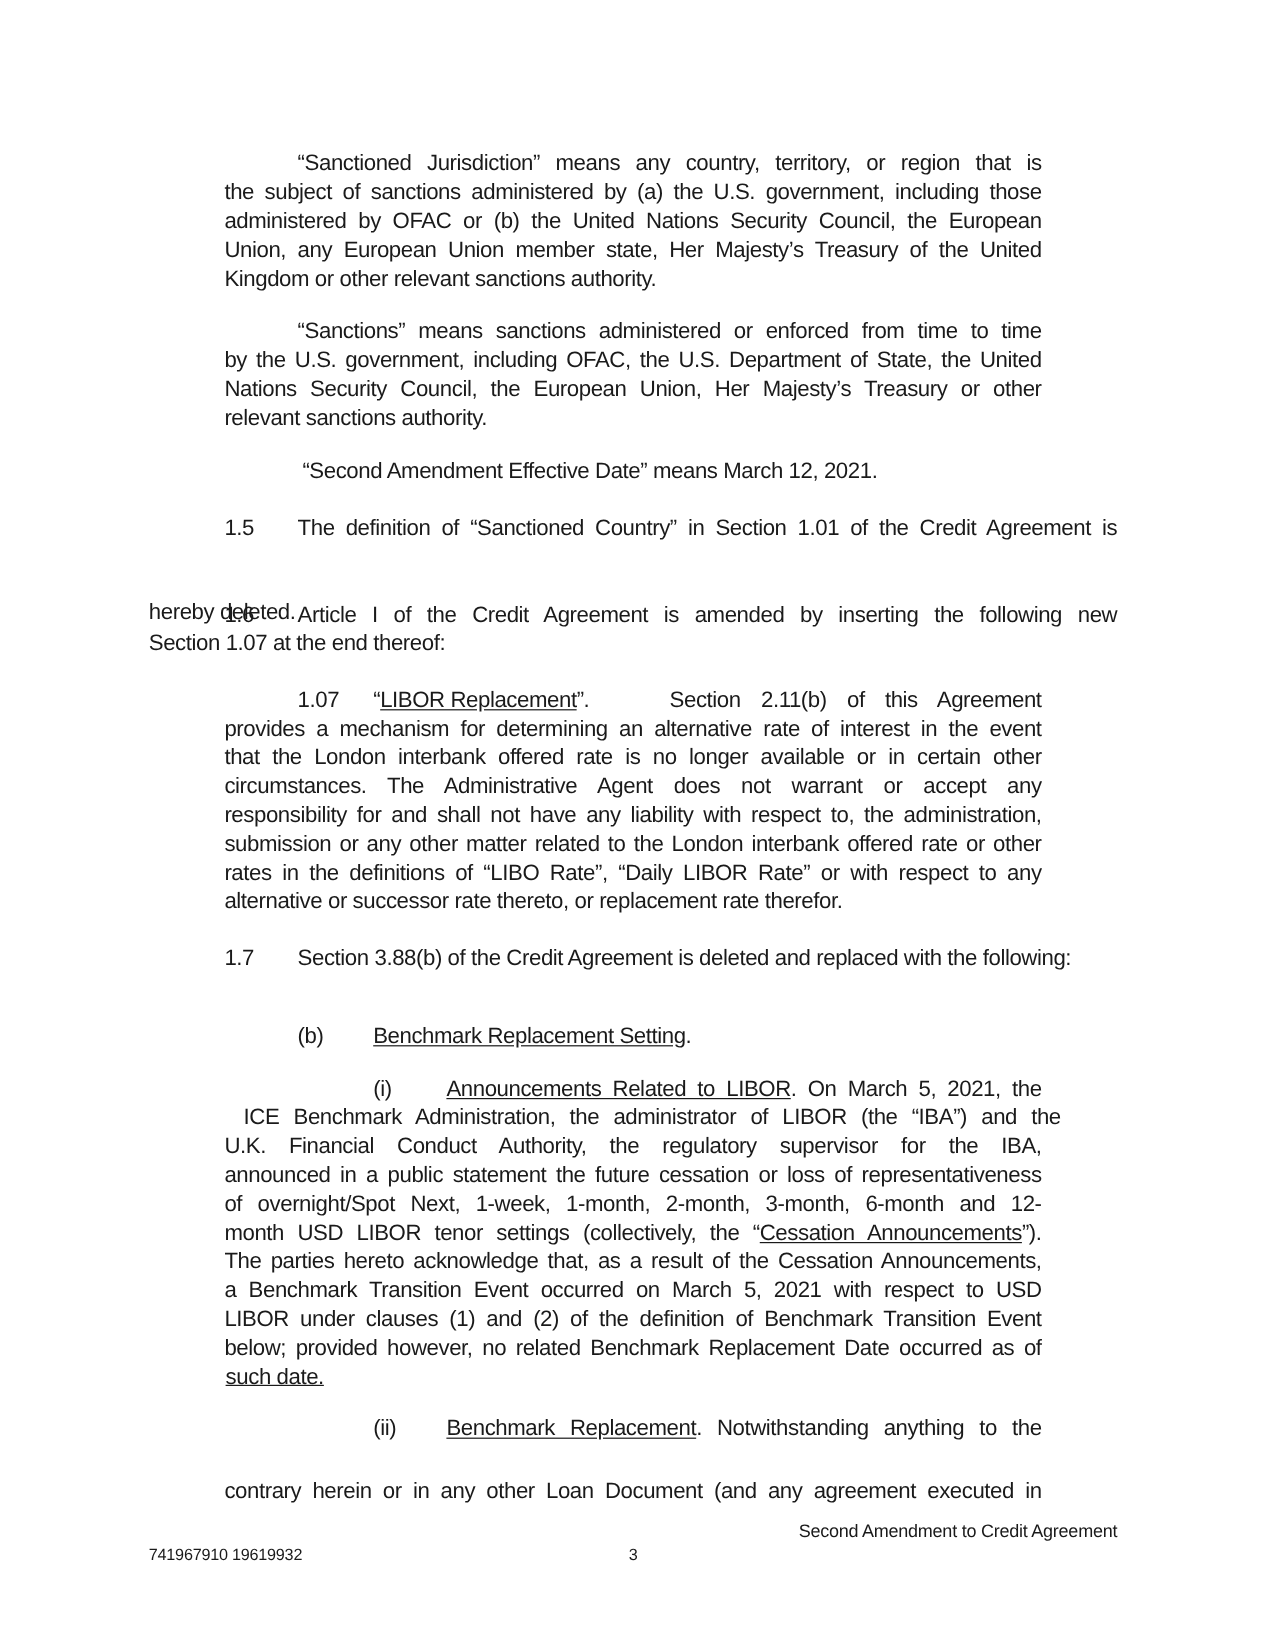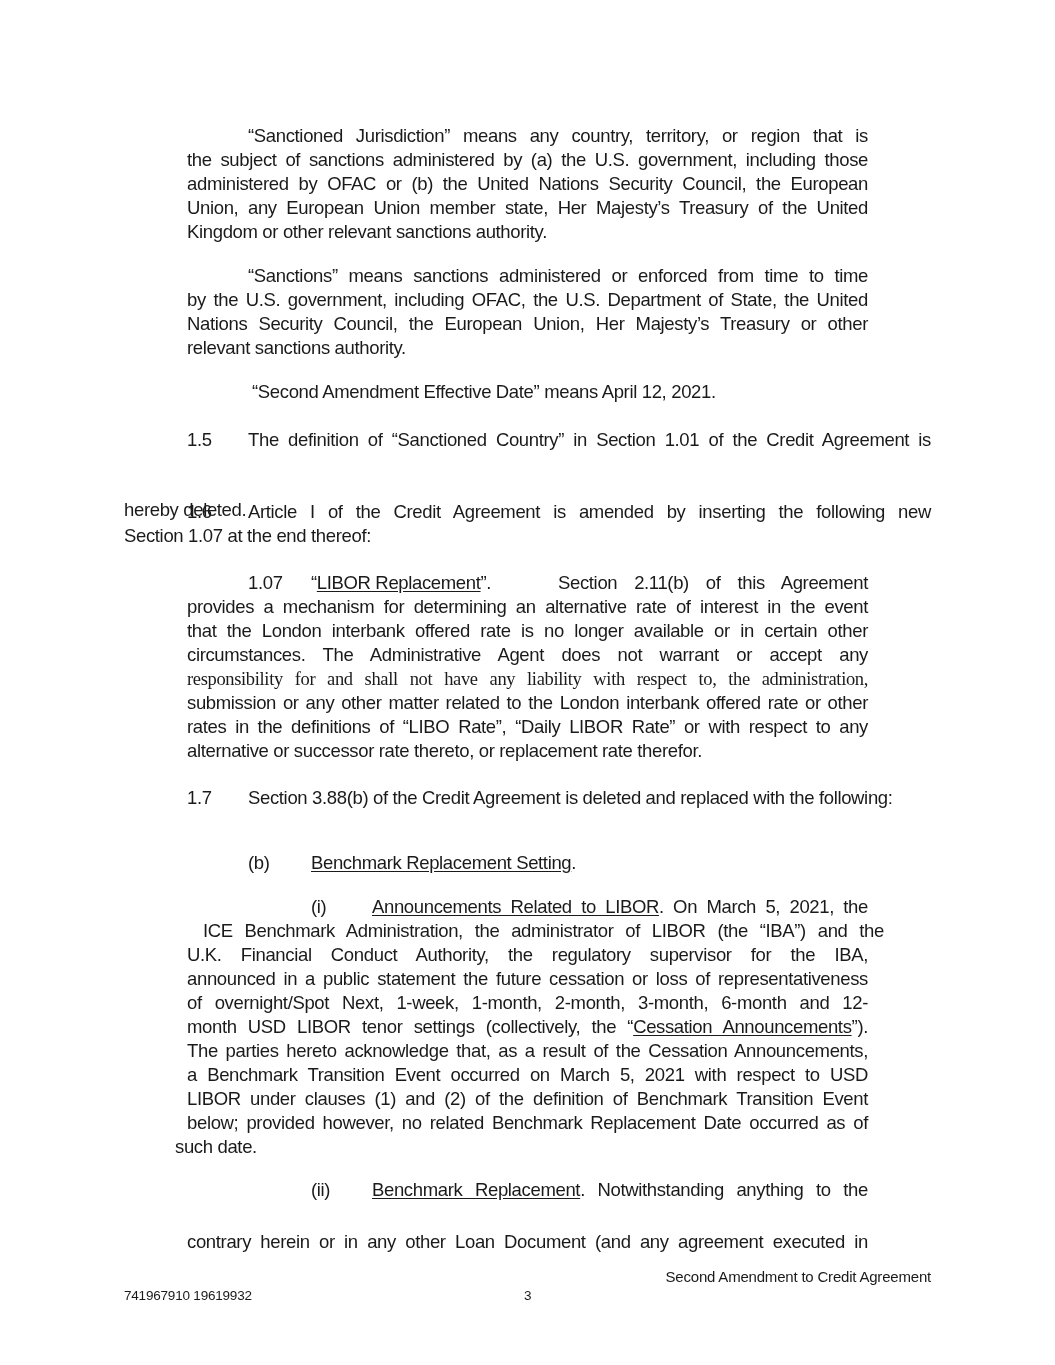--- a/index.html
+++ b/index.html
@@ -37,21 +37,21 @@
     </div>
   <div class="line" style="left:187px;top:288px;width:681px;">
       <div class="j">by the U.S. government, including OFAC, the U.S. Department of State, the United</div>
     </div>
   <div class="line" style="left:187px;top:312px;width:681px;">
       <div class="j">Nations Security Council, the European Union, Her Majesty’s Treasury or other</div>
     </div>
   <div class="line" style="left:187px;top:336px;">relevant sanctions authority.</div>
 </div>
 
-<div class="line" style="left:252px;top:380px;">“Second Amendment Effective Date” means April 12, 2021.</div>
+<div class="line" style="left:252px;top:380px;">“Second Amendment Effective Date” means March 12, 2021.</div>
 
 <div>
   <div class="line" style="left:187px;top:428px;">1.5</div>
   <div class="line" style="left:248px;top:428px;width:683px;">
       <div class="j">The definition of “Sanctioned Country” in Section 1.01 of the Credit Agreement is</div>
     </div>
   <div class="line" style="left:124px;top:452px;margin-top:46px;">hereby deleted.</div>
 </div>
 
 <div>
@@ -70,21 +70,21 @@
     </div>
   <div class="line" style="left:187px;top:595px;width:681px;">
       <div class="j">provides a mechanism for determining an alternative rate of interest in the event</div>
     </div>
   <div class="line" style="left:187px;top:619px;width:681px;">
       <div class="j">that the London interbank offered rate is no longer available or in certain other</div>
     </div>
   <div class="line" style="left:187px;top:643px;width:681px;">
       <div class="j">circumstances. The Administrative Agent does not warrant or accept any</div>
     </div>
-  <div class="line" style="left:187px;top:667px;width:681px;font-family:Liberation Serif, serif;">
+  <div class="line" style="left:187px;top:667px;width:681px;">
       <div class="j">responsibility for and shall not have any liability with respect to, the administration,</div>
     </div>
   <div class="line" style="left:187px;top:691px;width:681px;">
       <div class="j">submission or any other matter related to the London interbank offered rate or other</div>
     </div>
   <div class="line" style="left:187px;top:715px;width:681px;">
       <div class="j">rates in the definitions of “LIBO Rate”, “Daily LIBOR Rate” or with respect to any</div>
     </div>
   <div class="line" style="left:187px;top:739px;">alternative or successor rate thereto, or replacement rate therefor.</div>
 </div>
@@ -124,21 +124,21 @@
     </div>
   <div class="line" style="left:187px;top:1063px;width:681px;">
       <div class="j">a Benchmark Transition Event occurred on March 5, 2021 with respect to USD</div>
     </div>
   <div class="line" style="left:187px;top:1087px;width:681px;">
       <div class="j">LIBOR under clauses (1) and (2) of the definition of Benchmark Transition Event</div>
     </div>
   <div class="line" style="left:187px;top:1111px;width:681px;">
       <div class="j">below; provided however, no related Benchmark Replacement Date occurred as of</div>
     </div>
-  <div class="line" style="left:175px;top:1135px;">such date.</div>
+  <div class="line" style="left:188px;top:1135px;text-decoration:underline;">such date.</div>
 </div>
 
 <div>
   <div class="line" style="left:311px;top:1178px;">(ii)</div>
   <div class="line" style="left:372px;top:1178px;width:496px;">
       <div class="j"><u>Benchmark Replacement</u><span>. Notwithstanding anything to the</span></div>
     </div>
   <div class="line" style="left:187px;top:1202px;width:681px;margin-top:28px;">
       <div class="j">contrary herein or in any other Loan Document (and any agreement executed in</div>
     </div>

